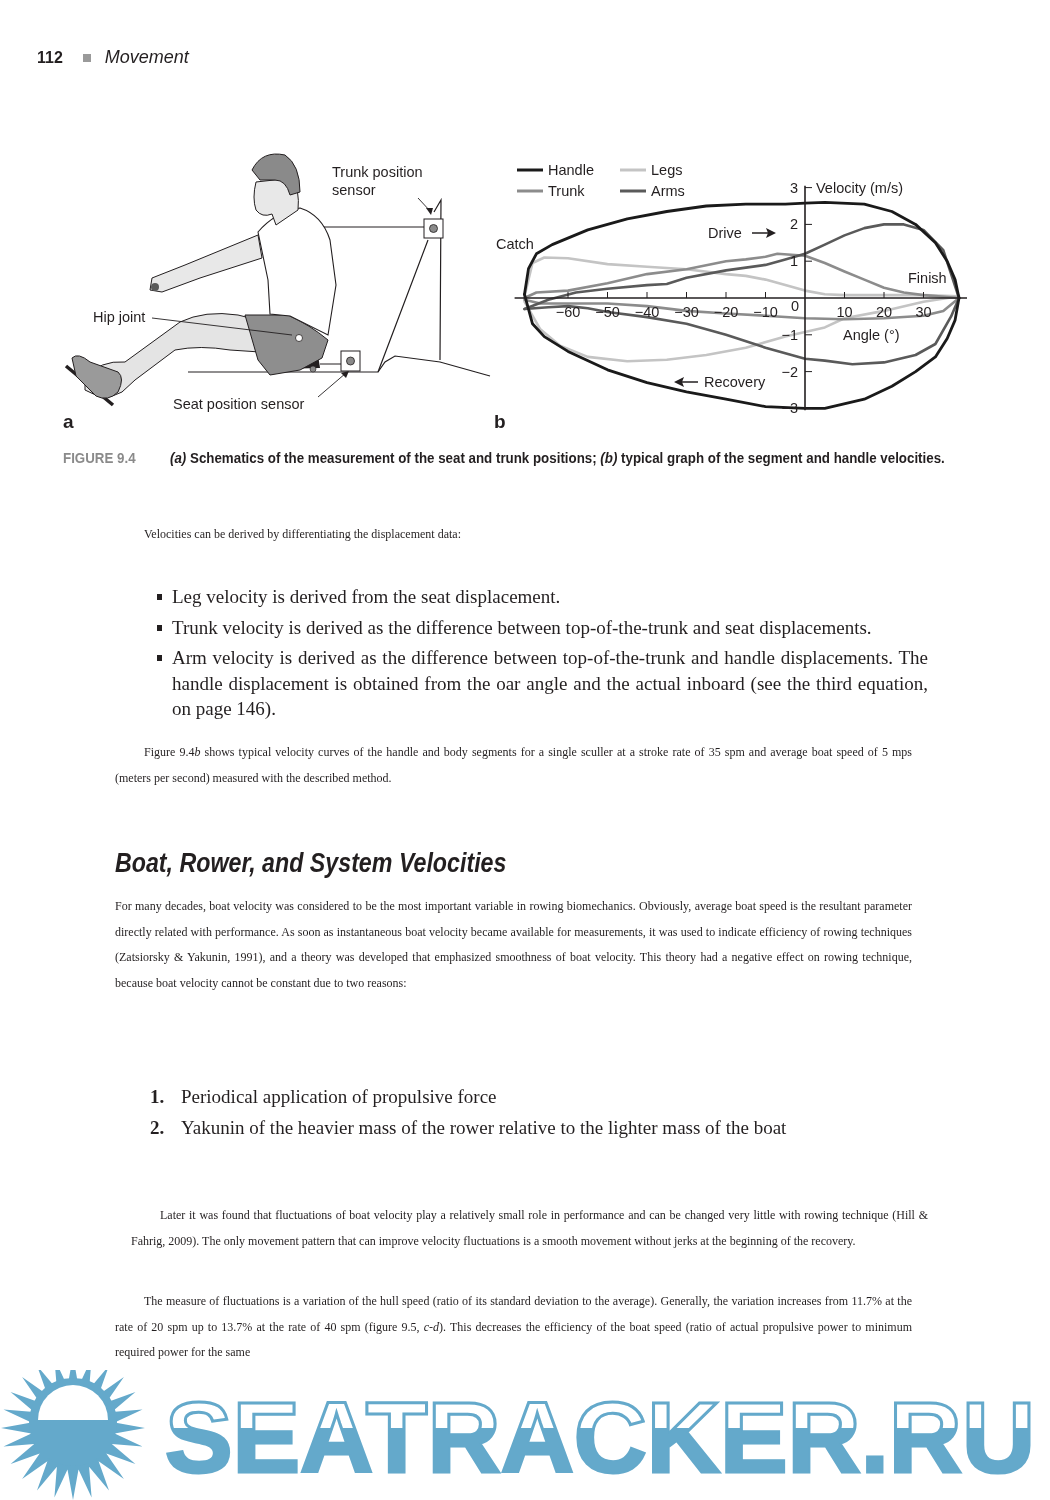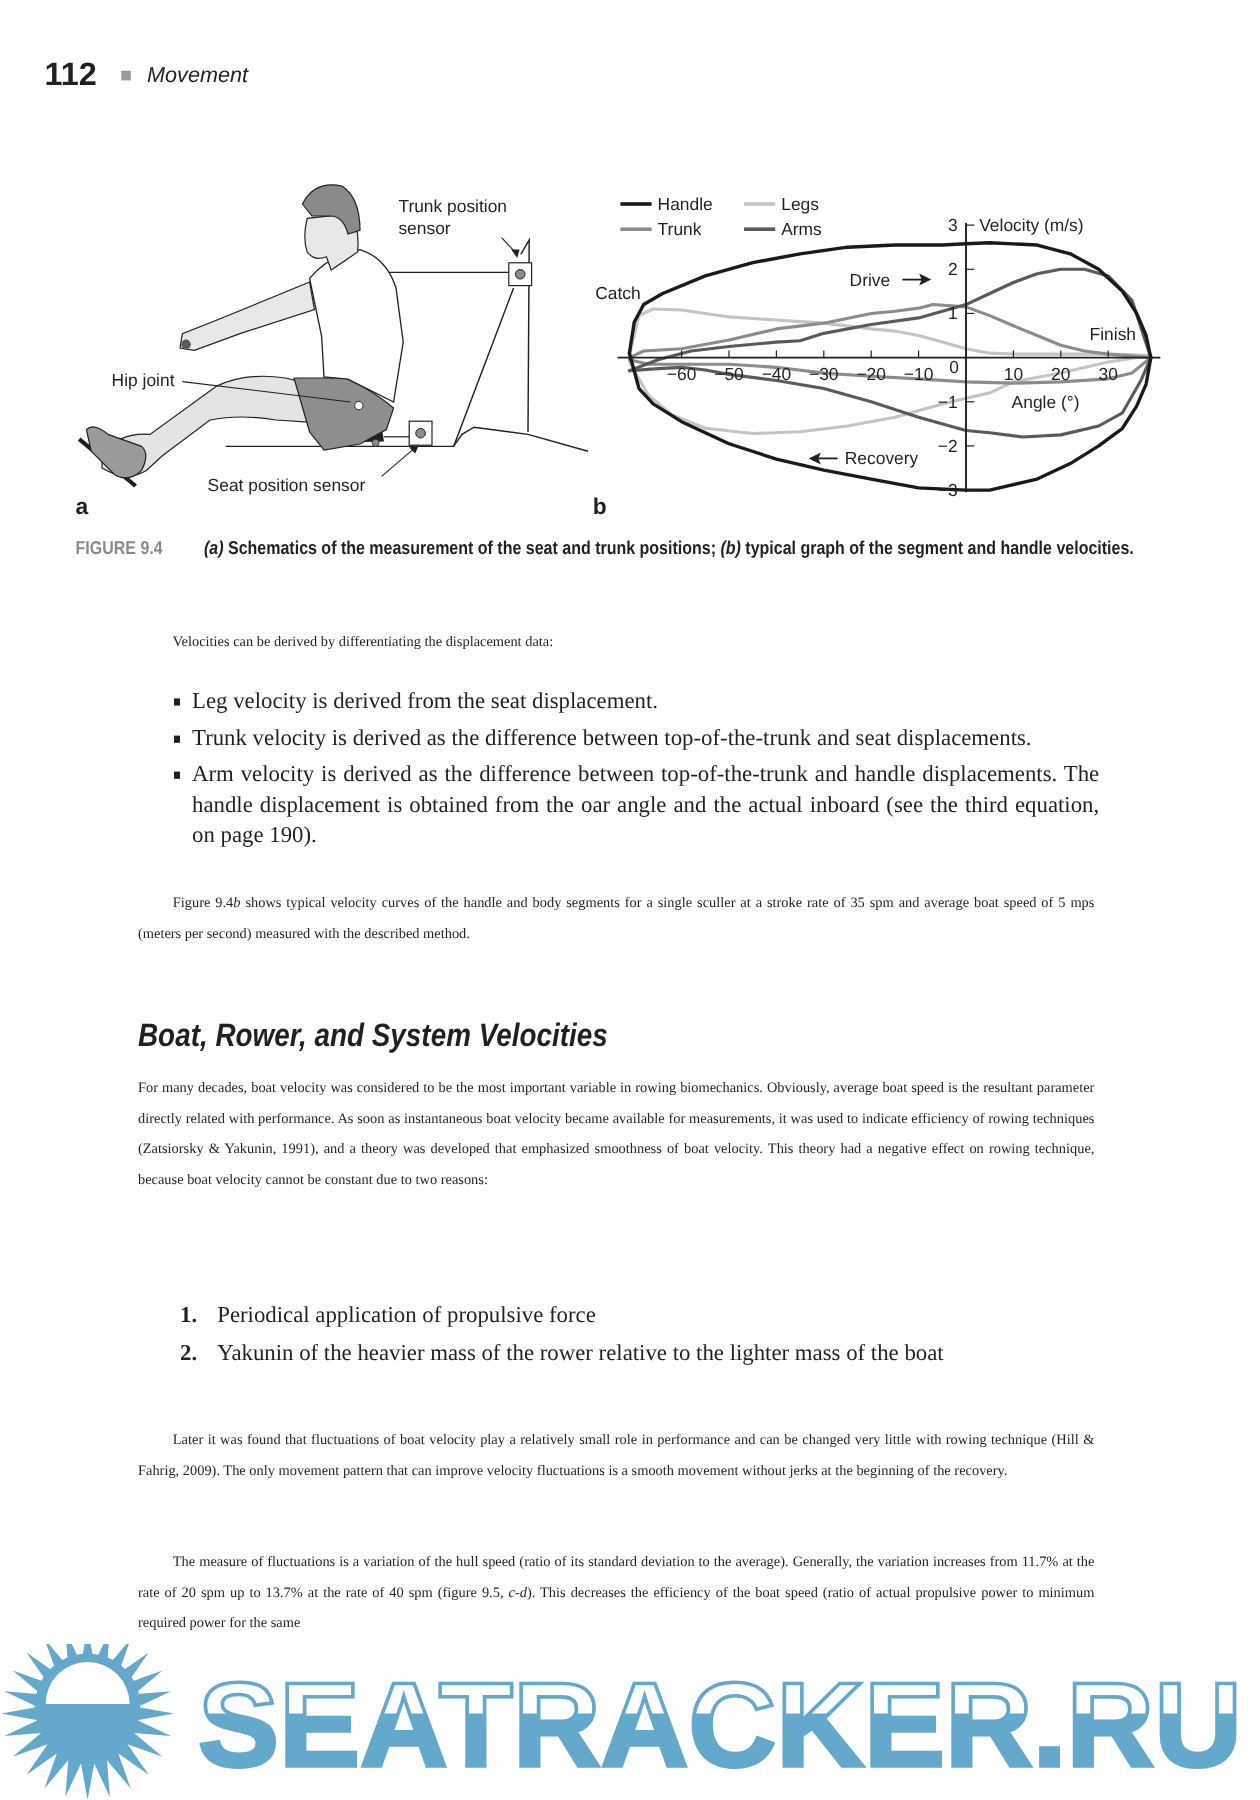--- a/index.html
+++ b/index.html
@@ -1,29 +1,29 @@
 <!DOCTYPE html>
 <html><head>
 <meta charset="utf-8">
 <style>
   html, body { margin:0; padding:0; background:#ffffff; }
   body { width:1050px; height:1500px; position:relative; overflow:hidden; font-family:"Liberation Serif", serif; color:#231f20; }
   .abs { position:absolute; }
   .running-head { left:37px; top:47px; font-family:"Liberation Sans", sans-serif; font-size:19px; display:flex; align-items:center; }
-  .page-num { font-weight:bold; font-size:27px; }
+  .page-num { font-weight:bold; font-size:16px; }
   .head-sep { display:inline-block; width:8px; height:8px; background:#9a9a9a; margin:0 14px 0 20px; }
   .author { font-style:italic; font-size:18px; }
   .fig-area { left:0; top:140px; width:1050px; height:300px; }
   svg text { font-family:"Liberation Sans", sans-serif; }
   .caption { left:63px; top:447px; width:900px; font-family:"Liberation Sans", sans-serif; font-weight:bold; font-size:15.5px; line-height:21px; transform:scaleX(0.86); transform-origin:left top; width:1050px; }
   .caption .fig-label { color:#8a8a8a; font-weight:bold; margin-right:40px; }
   .caption em { font-style:italic; }
   .body-text { left:115px; width:797px; font-size:12px; line-height:25.5px; text-align:justify; }
   .indent { text-indent:29px; }
-  .bullet-list { left:140px; width:772px; list-style:none; margin:4px; padding:0; font-size:19px; line-height:25.5px; text-align:justify; }
+  .bullet-list { left:140px; width:772px; list-style:none; margin:16px; padding:0; font-size:19px; line-height:25.5px; text-align:justify; }
   .bullet-list li { position:relative; padding-left:16px; margin-bottom:5px; }
   .bullet-list li::before { content:""; position:absolute; left:1px; top:10px; width:5px; height:6px; background:#231f20; }
   .num-list { left:148px; width:764px; margin:0; padding:0; list-style:none; font-size:19px; line-height:25.5px; }
   .num-list li { position:relative; padding-left:33px; margin-bottom:5px; }
   .num-list .num { position:absolute; left:2px; font-weight:bold; }
   .section-heading { left:115px; top:848px; font-family:"Liberation Sans", sans-serif; font-weight:bold; font-style:italic; font-size:27px; transform:scaleX(0.86); transform-origin:left top; white-space:nowrap; }
   .watermark { left:0; top:1370px; width:1050px; height:130px; }
 </style>
 </head>
 <body>
@@ -169,35 +169,35 @@
 
 <div class="abs caption">
   <span class="fig-label">FIGURE 9.4</span><em>(a)</em><span> Schematics of the measurement of the seat and trunk positions; </span><em>(b)</em><span> typical graph of the segment and handle velocities.</span>
 </div>
 
 <p class="abs body-text indent" style="top:522px;margin:0;">Velocities can be derived by differentiating the displacement data:</p>
 
 <ul class="abs bullet-list" style="top:568px;">
   <li>Leg velocity is derived from the seat displacement.</li>
   <li>Trunk velocity is derived as the difference between top-of-the-trunk and seat displacements.</li>
-  <li>Arm velocity is derived as the difference between top-of-the-trunk and handle displacements. The handle displacement is obtained from the oar angle and the actual inboard (see the third equation, on page 190).</li>
+  <li>Arm velocity is derived as the difference between top-of-the-trunk and handle displacements. The handle displacement is obtained from the oar angle and the actual inboard (see the third equation, on page 146).</li>
 </ul>
 
 <p class="abs body-text indent" style="top:740px;margin:0;"><span>Figure 9.4</span><em>b</em><span> shows typical velocity curves of the handle and body segments for a single sculler at a stroke rate of 35 spm and average boat speed of 5 mps (meters per second) measured with the described method.</span></p>
 
 <h2 class="abs section-heading" style="margin:0;">Boat, Rower, and System Velocities</h2>
 
 <p class="abs body-text" style="top:894px;margin:0;">For many decades, boat velocity was considered to be the most important variable in rowing biomechanics. Obviously, average boat speed is the resultant parameter directly related with performance. As soon as instantaneous boat velocity became available for measurements, it was used to indicate efficiency of rowing techniques (Zatsiorsky &amp; Yakunin, 1991), and a theory was developed that emphasized smoothness of boat velocity. This theory had a negative effect on rowing technique, because boat velocity cannot be constant due to two reasons:</p>
 
 <ol class="abs num-list" style="top:1084px;">
   <li><span class="num">1.</span><span>Periodical application of propulsive force</span></li>
   <li><span class="num">2.</span><span>Yakunin of the heavier mass of the rower relative to the lighter mass of the boat</span></li>
 </ol>
 
-<p class="abs body-text indent" style="top:1187px;margin:0;">Later it was found that fluctuations of boat velocity play a relatively small role in performance and can be changed very little with rowing technique (Hill &amp; Fahrig, 2009). The only movement pattern that can improve velocity fluctuations is a smooth movement without jerks at the beginning of the recovery.</p>
+<p class="abs body-text indent" style="top:1187px;margin:16px;">Later it was found that fluctuations of boat velocity play a relatively small role in performance and can be changed very little with rowing technique (Hill &amp; Fahrig, 2009). The only movement pattern that can improve velocity fluctuations is a smooth movement without jerks at the beginning of the recovery.</p>
 
 <p class="abs body-text indent" style="top:1289px;margin:0;"><span>The measure of fluctuations is a variation of the hull speed (ratio of its standard deviation to the average). Generally, the variation increases from 11.7% at the rate of 20 spm up to 13.7% at the rate of 40 spm (figure 9.5, </span><em>c-d</em><span>). This decreases the efficiency of the boat speed (ratio of actual propulsive power to minimum required power for the same</span></p>
 
 <svg class="abs watermark" width="1050" height="130" viewBox="0 0 1050 130">
   <defs>
     <clipPath id="wm-bottom">
         <rect x="0" y="58" width="1050" height="80"></rect>
       </clipPath>
     <clipPath id="sun-top">
         <rect x="0" y="0" width="160" height="50"></rect>

